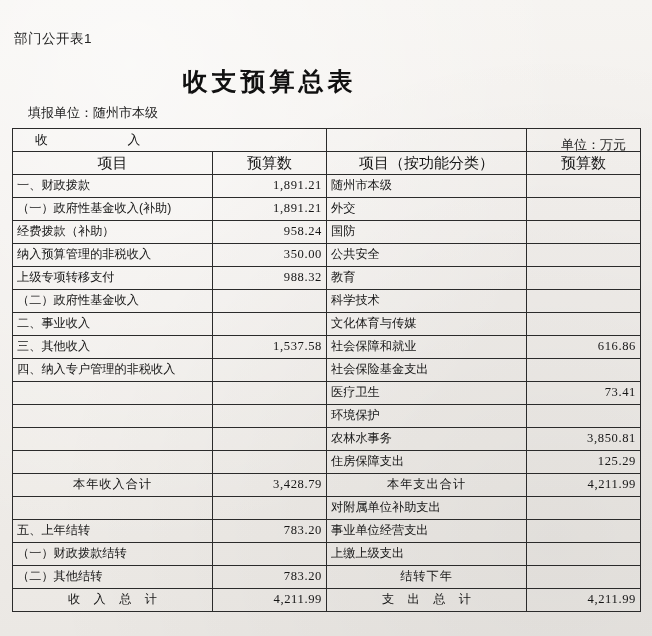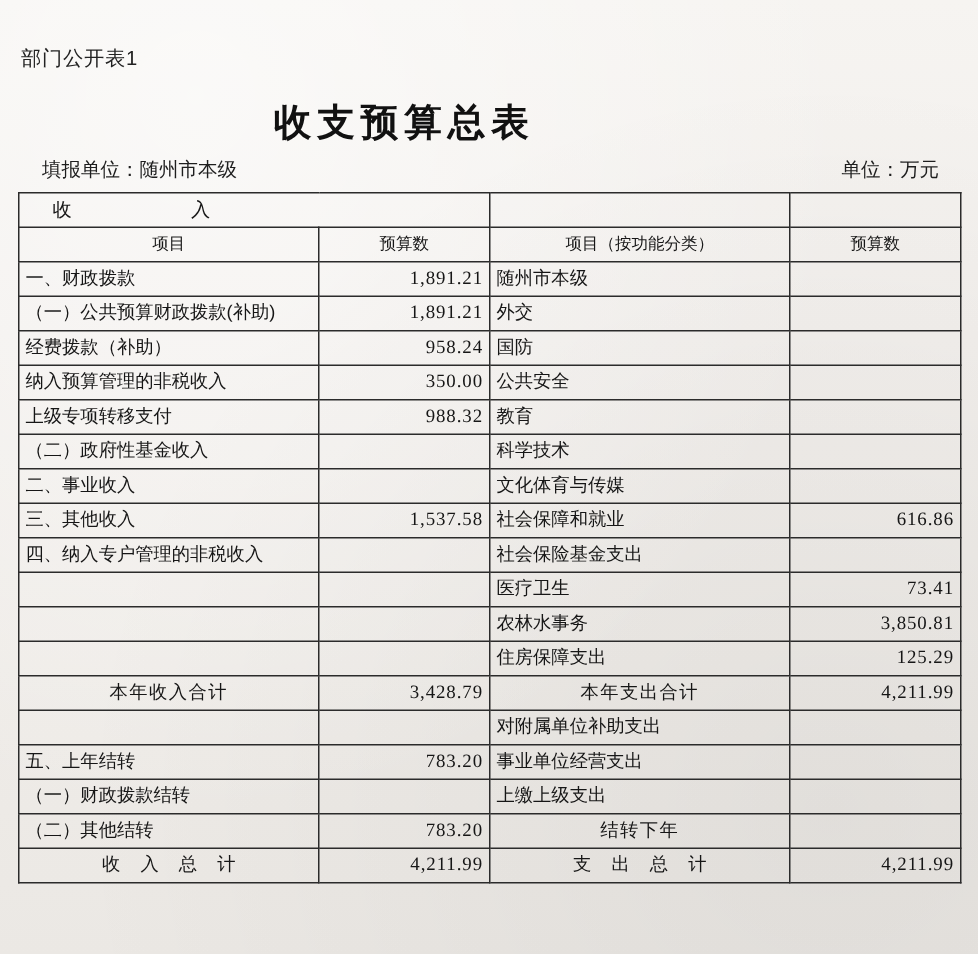--- a/index.html
+++ b/index.html
@@ -53,20 +53,21 @@
     top: 104px;
     left: 28px;
     width: 600px;
     display: flex;
     justify-content: space-between;
     font-size: 13px;
     color: #1e1e1e;
   }
   .unit-right {
     margin-right: 2px;
+    margin-top: 32px;
   }
 
   table.budget {
     position: absolute;
     left: 12px;
     top: 128px;
     width: 628px;
     border-collapse: collapse;
     font-size: 12.2px;
     table-layout: fixed;
@@ -85,21 +86,21 @@
   .col-d { width: 114px; }
 
   .head-span {
     text-align: left;
     letter-spacing: 18px;
     text-indent: 18px;
     font-size: 12.8px;
   }
   .col-head {
     text-align: center;
-    font-size: 11px;
+    font-size: 15px;
   }
   .num {
     text-align: right;
     padding-right: 6px;
     font-family: "Liberation Serif", serif;
     font-size: 12.6px;
     letter-spacing: 0.6px;
   }
   .lvl0 { padding-left: 4px; }
   .lvl1 { padding-left: 16px; }
@@ -147,21 +148,21 @@
         <td class="col-head">项目（按功能分类）</td>
         <td class="col-head">预算数</td>
       </tr>
     <tr>
           <td class="lvl0">一、财政拨款</td>
           <td class="num">1,891.21</td>
           <td>随州市本级</td>
           <td class="num"></td>
         </tr>
         <tr>
-          <td class="lvl1">（一）公共预算财政拨款(补助)</td>
+          <td class="lvl1">（一）政府性基金收入(补助)</td>
           <td class="num">1,891.21</td>
           <td>外交</td>
           <td class="num"></td>
         </tr>
         <tr>
           <td class="lvl2">经费拨款（补助）</td>
           <td class="num">958.24</td>
           <td>国防</td>
           <td class="num"></td>
         </tr>
@@ -203,20 +204,26 @@
         </tr>
         <tr>
           <td class="lvl0"></td>
           <td class="num"></td>
           <td>医疗卫生</td>
           <td class="num">73.41</td>
         </tr>
         <tr>
           <td class="lvl0"></td>
           <td class="num"></td>
+          <td>环境保护</td>
+          <td class="num"></td>
+        </tr>
+        <tr>
+          <td class="lvl0"></td>
+          <td class="num"></td>
           <td>农林水事务</td>
           <td class="num">3,850.81</td>
         </tr>
         <tr>
           <td class="lvl0"></td>
           <td class="num"></td>
           <td>住房保障支出</td>
           <td class="num">125.29</td>
         </tr>
         <tr>

